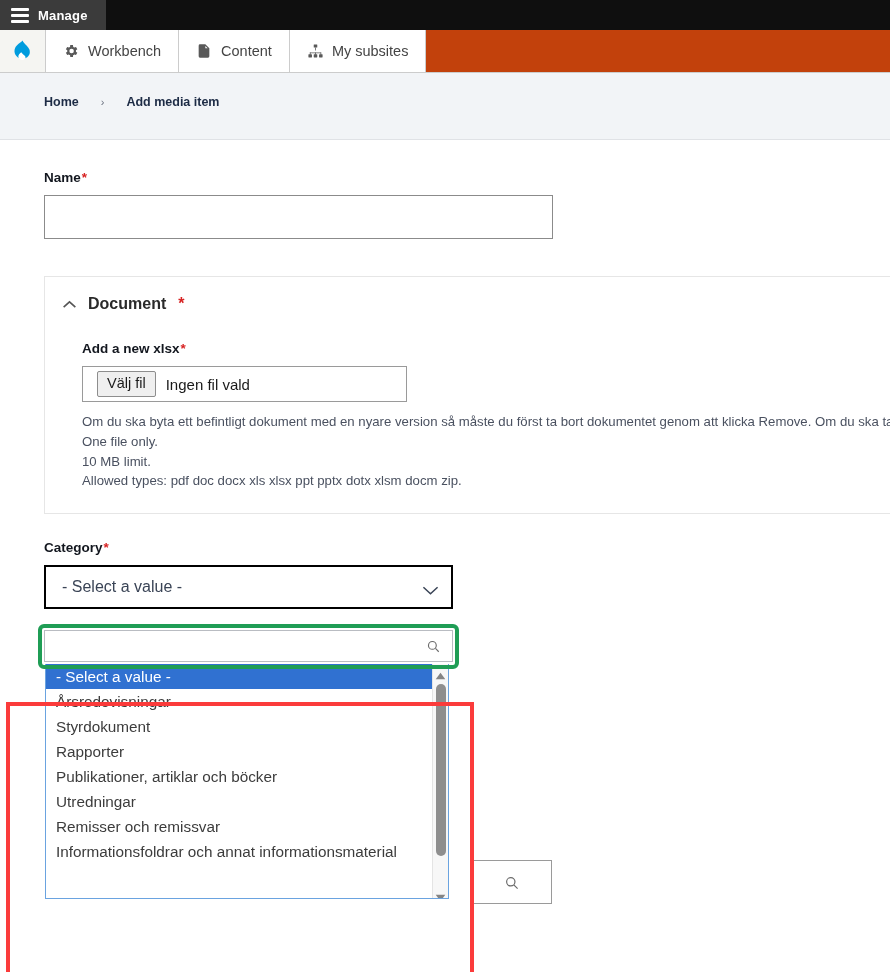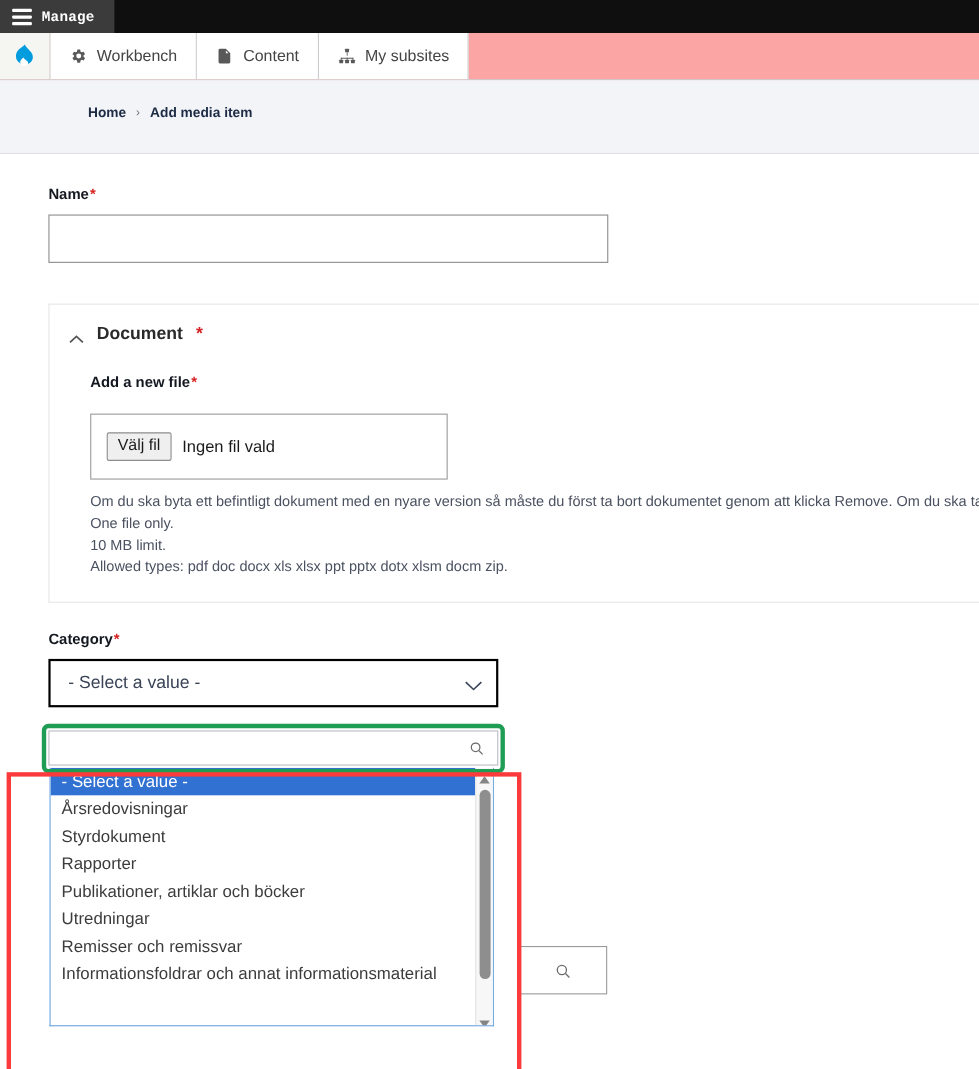--- a/index.html
+++ b/index.html
@@ -11,40 +11,39 @@
     font-family: "Liberation Sans", sans-serif;
   }
 
   
   .admin-toolbar {
     height: 30px;
     background: #0f0f0f;
     display: flex;
     align-items: stretch;
     position: relative;
-    font-family: Liberation Mono, monospace;
   }
   .manage-tab {
     background: #3b3b3b;
     display: flex;
     align-items: center;
     gap: 9px;
     padding: 0 18px 0 11px;
     color: #fff;
     font-size: 13px;
     font-weight: bold;
     letter-spacing: .2px;
   }
   .hamburger { display: flex; flex-direction: column; gap: 3px; width: 18px; }
   .hamburger i { display: block; height: 3px; background: #fff; border-radius: 1px; }
 
   
   .tab-bar {
     height: 43px;
-    background: #fca5a5;
+    background: #c2410c;
     border-bottom: 1px solid #ccc;
     display: flex;
     align-items: stretch;
   }
   .drupal-logo-cell {
     width: 46px;
     background: #f5f5f2;
     border-right: 1px solid #ccc;
     display: flex; align-items: center; justify-content: center;
   }
@@ -61,21 +60,21 @@
   }
   .tab-item:first-of-type { background: #fcfcfa; }
   .tab-icon { width: 16px; height: 16px; display: block; color: #595959; }
 
   
   .page-head {
     background: #f2f4f7;
     padding: 22px 0 30px 44px;
     border-bottom: 1px solid #e0e2e6;
   }
-  .breadcrumb { font-size: 12.5px; font-weight: bold; color: #1d2b45; display: flex; align-items: center; gap: 9px; margin-left: 36px; }
+  .breadcrumb { font-size: 12.5px; font-weight: bold; color: #1d2b45; display: flex; align-items: center; gap: 22px; }
   .breadcrumb a { color: #1d2b45; text-decoration: none; }
   .breadcrumb .sep { color: #6b7280; font-weight: normal; font-size: 11px; }
   .page-title {
     margin: 11px 0 0;
     font-size: 32px;
     font-weight: bold;
     color: #13171f;
     letter-spacing: -0.3px;
   }
 
@@ -102,34 +101,34 @@
   
   .fieldset {
     margin: 37px 0 0 44px;
     border: 1px solid #e6e6e6;
     border-right: none;
     background: #fff;
     padding: 18px 0 22px 0;
     width: 846px;
   }
   .fieldset-legend {
-    display: flex; align-items: center; gap: 11px;
+    display: flex; gap: 11px;
     padding-left: 17px;
     font-size: 16px; font-weight: bold; color: #2a2a2a;
     cursor: pointer;
   }
   .chev-up { width: 15px; height: 9px; display: block; color: #555; }
 
   .fieldset-inner { padding: 26px 0 0 37px; }
 
   .file-label { font-size: 13.5px; font-weight: bold; color: #13171f; }
   .file-input {
-    margin-top: 19px;
+    margin-top: 9px;
     width: 325px;
-    height: 60px;
+    height: 36px;
     border: 1px solid #9a9a9a;
     background: #fff;
     display: flex; align-items: center;
     padding-left: 14px;
     gap: 10px;
   }
   .file-btn {
     border: 1px solid #8d8d8d;
     background: #efefef;
     border-radius: 2px;
@@ -340,21 +339,21 @@
         <svg viewBox="0 0 16 10" width="15" height="9" fill="none" stroke="currentColor" stroke-width="1.8">
           <path d="M1.5 8L8 2l6.5 6"></path>
         </svg>
       </span>
       <span>Document</span>
       <span class="req">*</span>
     </div>
 
     <div class="fieldset-inner">
       <label class="file-label">
-        <span>Add a new file</span><span class="req">*</span>
+        <span>Add a new xlsx</span><span class="req">*</span>
       </label>
 
       <div class="file-input">
         <span class="file-btn">Välj fil</span>
         <span class="file-status">Ingen fil vald</span>
       </div>
 
       <div class="desc">
         <span>Om du ska byta ett befintligt dokument med en nyare version så måste du först ta bort dokumentet genom att klicka Remove. Om du ska ta bort</span>
       </div>

